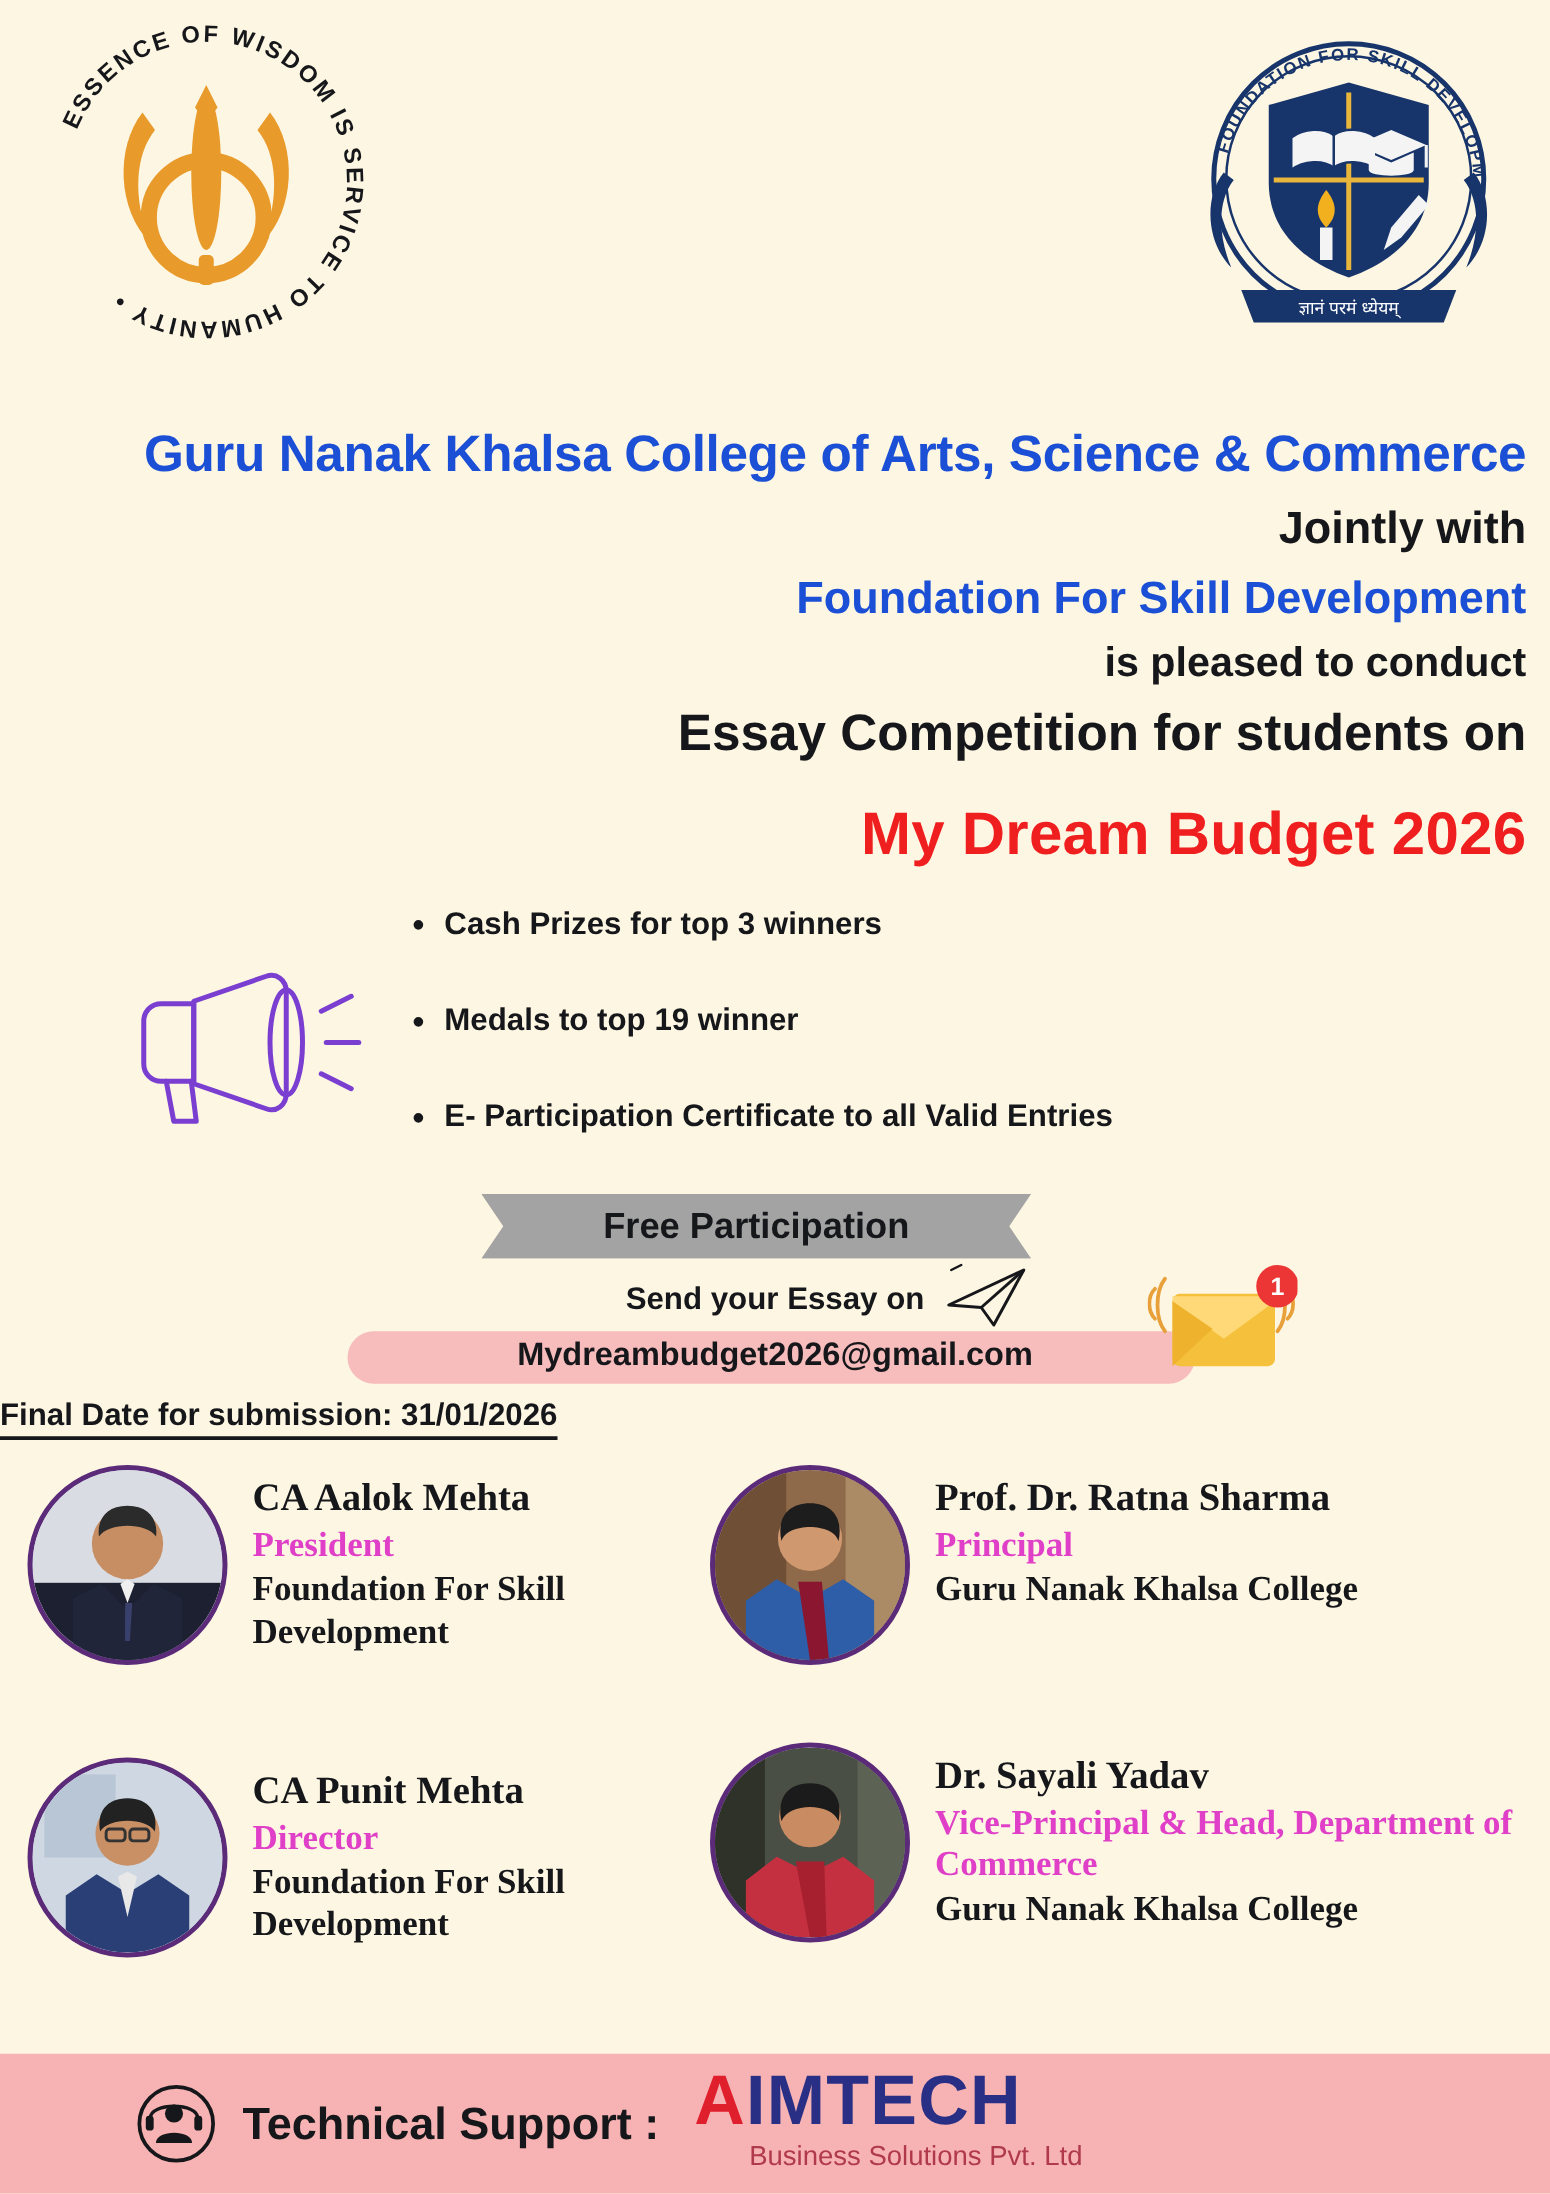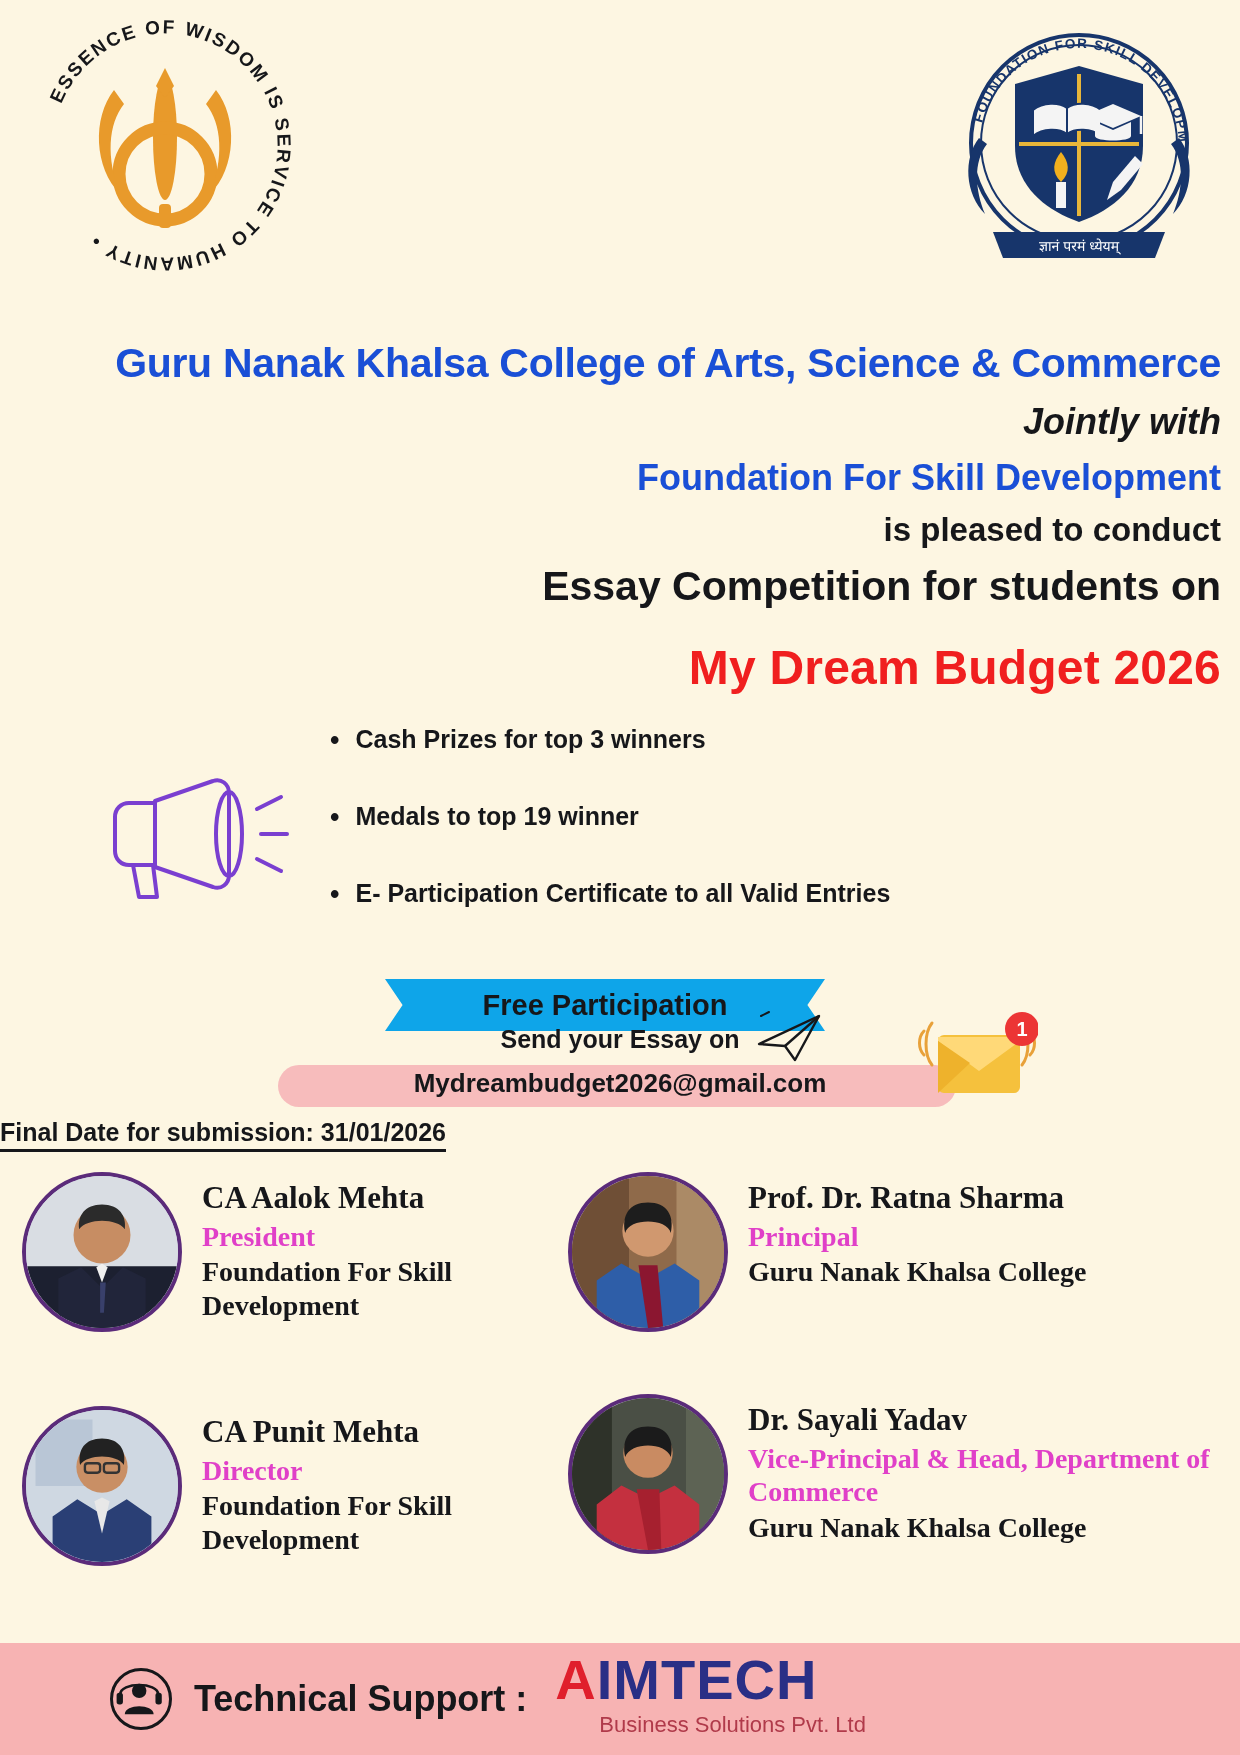--- a/index.html
+++ b/index.html
@@ -46,21 +46,20 @@
     font-weight: bold;
     color: #1a4fd6;
     letter-spacing: -0.3px;
     line-height: 1.15;
   }
   .line-jointly {
     font-size: 36px;
     font-weight: bold;
     color: #16171a;
     margin-top: 14px;
-    font-style: italic;
   }
   .line-fsd {
     font-size: 36px;
     font-weight: bold;
     color: #1a4fd6;
     margin-top: 14px;
   }
   .line-pleased {
     font-size: 33px;
     font-weight: bold;
@@ -113,26 +112,25 @@
     height: 140px;
   }
 
   
   .ribbon {
     position: absolute;
     top: 955px;
     left: 385px;
     width: 440px;
     height: 52px;
-    background: #0ea5e9;
+    background: #a3a3a3;
     clip-path: polygon(0% 0%, 100% 0%, 96% 50%, 100% 100%, 0% 100%, 4% 50%);
     display: flex;
     align-items: center;
     justify-content: center;
-    margin-top: 24px;
   }
   .ribbon-text {
     font-size: 29px;
     font-weight: bold;
     color: #16171a;
   }
   .send-line {
     position: absolute;
     top: 1025px;
     left: 0;

